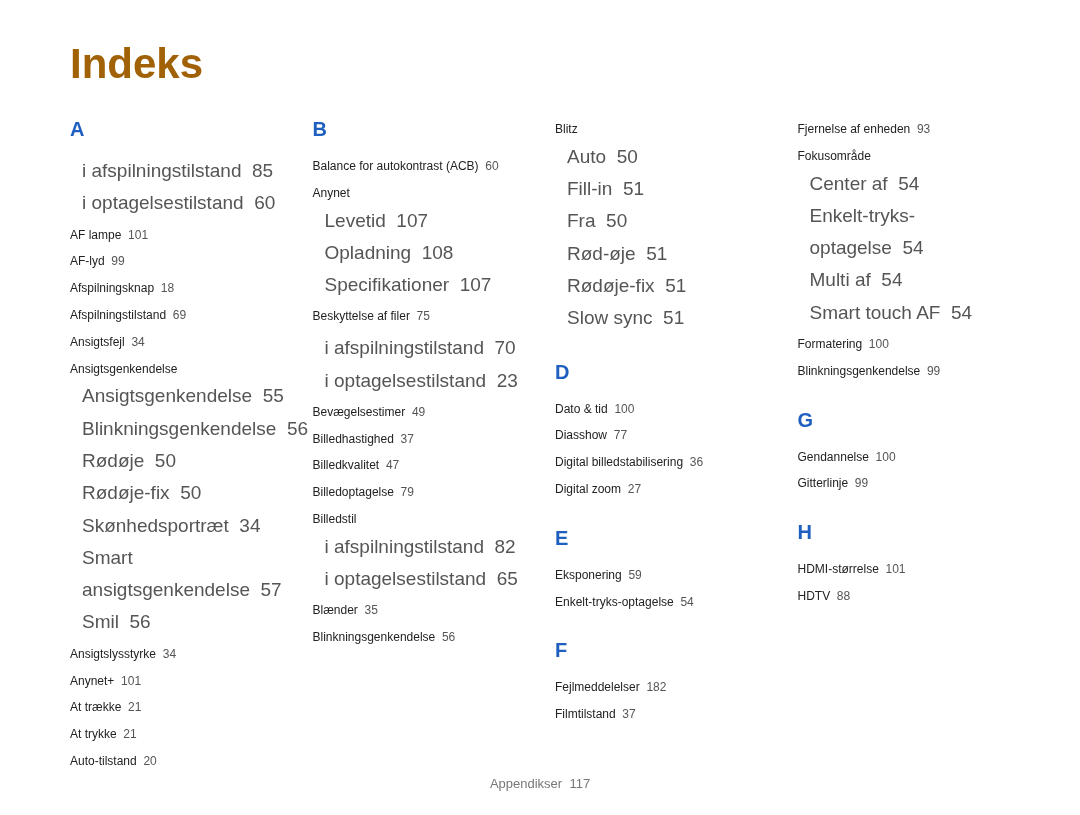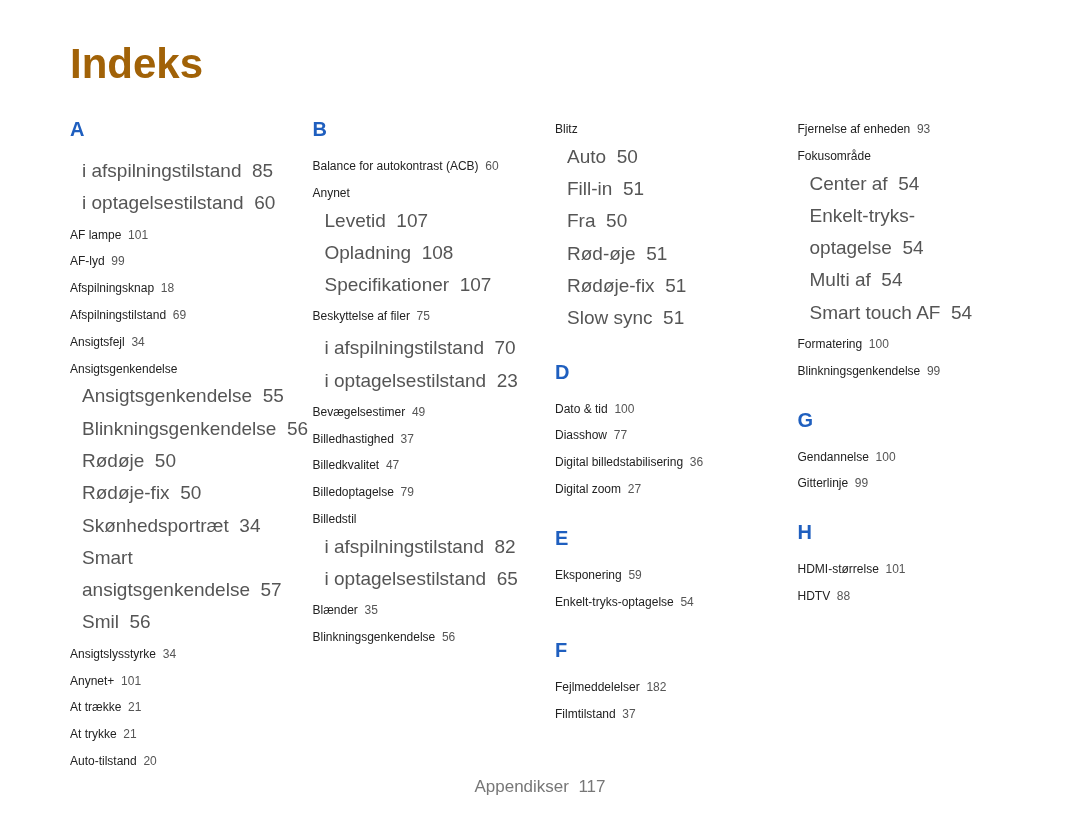--- a/index.html
+++ b/index.html
@@ -50,24 +50,24 @@
   .entry .pg { color: #555; }
   .sub {
     font-size: 19px;
     color: #555;
     line-height: 1.7;
     padding-left: 12px;
   }
   .block { margin-bottom: 4px; }
   .footer {
     position: absolute;
-    bottom: 18px;
+    bottom: 24px;
     width: calc(100% - 140px);
     text-align: center;
-    font-size: 17px;
+    font-size: 13px;
     color: #777;
   }
 </style>
 </head>
 <body>
 
 <div class="page">
   <h1 class="page-title">Indeks</h1>
 
   <div class="columns">

